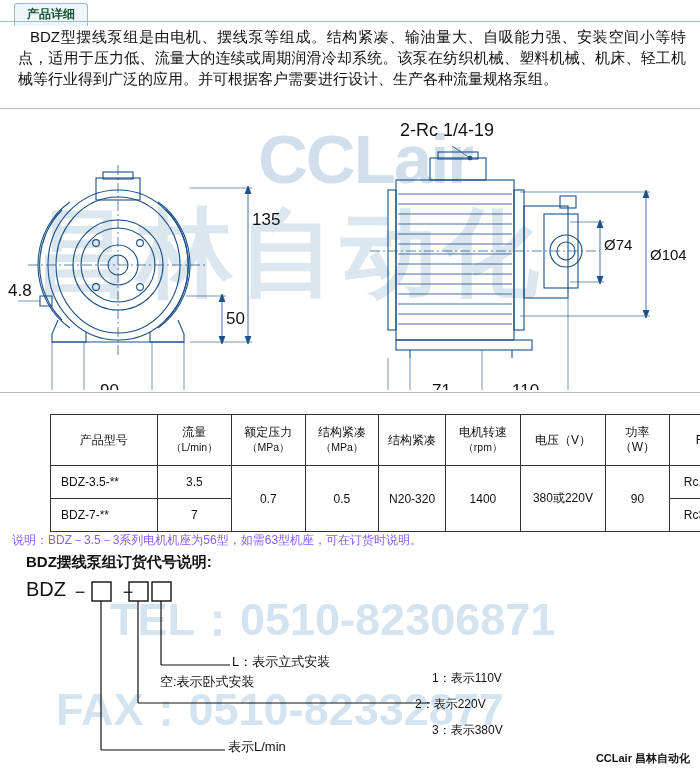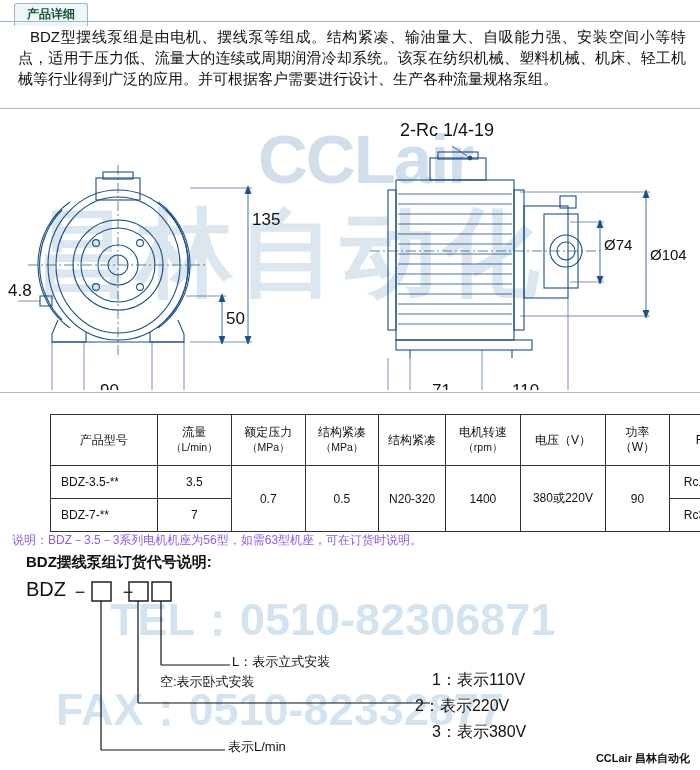--- a/index.html
+++ b/index.html
@@ -91,21 +91,21 @@
   }
 
   
   .order-title{
     position:absolute;left:26px;top:553px;
     font-size:15px;font-weight:bold;color:#111;
   }
   .order-area{position:absolute;left:0;top:573px;width:700px;height:197px;}
   .order-area svg{display:block;}
   .legend{position:absolute;font-size:13px;font-weight:normal;color:#111;white-space:nowrap;}
-  .legend.small{font-size:16px;}
+  .legend.small{font-size:12px;}
   .footer-brand{
     position:absolute;right:10px;bottom:4px;
     font-size:11px;font-weight:bold;color:#111;
   }
 </style>
 </head>
 <body>
 
 <div class="tab-bar">
   <div class="tab">产品详细</div>

